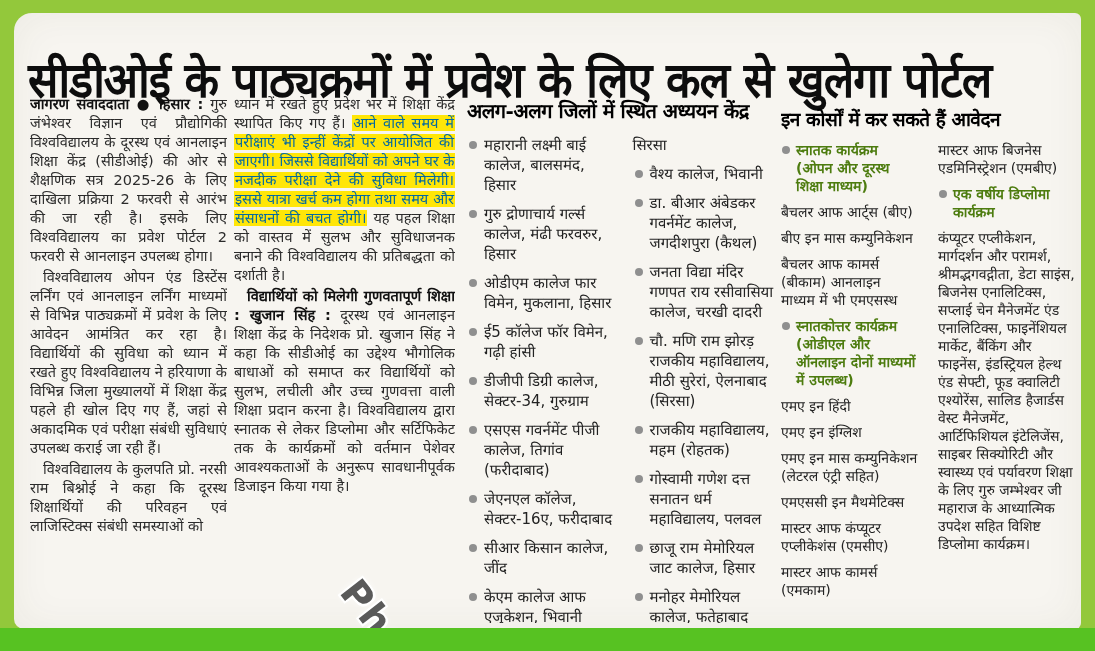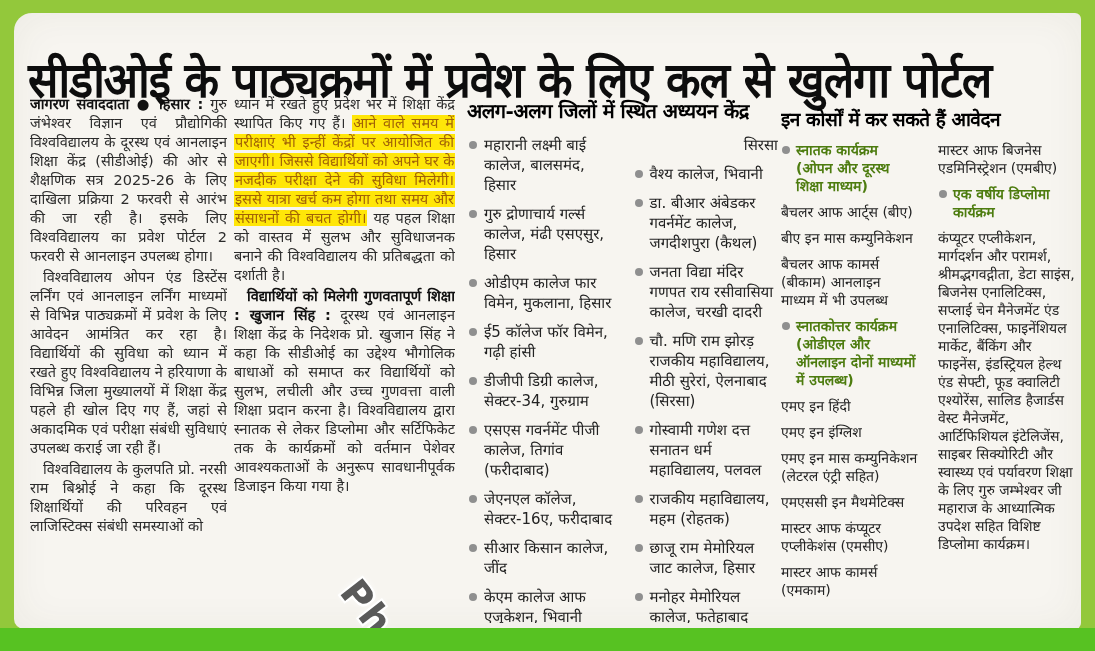--- a/index.html
+++ b/index.html
@@ -22,28 +22,28 @@
   }
   .col{position:absolute;top:82px;bottom:6px;overflow:hidden;}
   .col1{left:16px;width:197px;}
   .col2{left:220px;width:221px;}
   .col3{left:453px;width:311px;}
   .col4{left:767px;width:294px;margin-top:8px;}
   .body-text{font-size:14.5px;line-height:19px;color:#2b2b2b;text-align:justify;}
   .body-text p{margin:0 0 2px 0;}
   .body-text p.indent{text-indent:13px;}
   .lead{font-weight:bold;color:#111;}
-  mark.hl{background:#ffe608;color:#a16207;padding:0 1px;box-decoration-break:clone;margin-top:12px;-webkit-box-decoration-break:clone;}
+  mark.hl{background:#ffe608;color:#0369a1;padding:0 1px;box-decoration-break:clone;margin-top:12px;-webkit-box-decoration-break:clone;}
   .sec-head{font-weight:700;font-size:20px;line-height:24px;color:#000000;margin:4px 0 12px 0;letter-spacing:-.5px;}
   .sec-head.small{font-size:19px;margin-bottom:10px;}
   .twocol{display:flex;gap:20px;}
   .subcol{flex:1;min-width:0;}
   .cl-item{position:relative;padding-left:17px;margin:0 0 9px 0;font-size:15px;line-height:20px;color:#222;}
   .cl-item .blt{position:absolute;left:2px;top:6px;width:8px;height:8px;border-radius:50%;background:#8f8f8f;}
-  .cl-item.no-blt{padding-left:0;text-align:right;}
+  .cl-item.no-blt{padding-left:0;}
   .course-item{position:relative;margin:0 0 8px 0;font-size:14px;line-height:18px;color:#222;}
   .course-item.hdr{font-weight:800;color:#4d7c0f;padding-left:15px;}
   .course-item.hdr .blt{position:absolute;left:1px;top:5px;width:8px;height:8px;border-radius:50%;background:#8f8f8f;}
   .course-item .blt{display:none;}
   .course-item.hdr .blt{display:block;}
   .watermark{
     position:absolute;left:352px;top:558px;
     transform:rotate(52deg);transform-origin:top left;
     font-size:38px;font-weight:700;color:#5a5a5a;letter-spacing:2px;
     text-shadow:-2px -2px 0 #fff,2px -2px 0 #fff,-2px 2px 0 #fff,2px 2px 0 #fff,0 0 8px #fff;
@@ -76,52 +76,52 @@
       <span class="lead">विद्यार्थियों को मिलेगी गुणवतापूर्ण शिक्षा : खुजान सिंह :</span>
       <span>दूरस्थ एवं आनलाइन शिक्षा केंद्र के निदेशक प्रो. खुजान सिंह ने कहा कि सीडीओई का उद्देश्य भौगोलिक बाधाओं को समाप्त कर विद्यार्थियों को सुलभ, लचीली और उच्च गुणवत्ता वाली शिक्षा प्रदान करना है। विश्वविद्यालय द्वारा स्नातक से लेकर डिप्लोमा और सर्टिफिकेट तक के कार्यक्रमों को वर्तमान पेशेवर आवश्यकताओं के अनुरूप सावधानीपूर्वक डिजाइन किया गया है।</span>
     </p>
   </div>
 
   <div class="col col3">
     <div class="sec-head">अलग-अलग जिलों में स्थित अध्ययन केंद्र</div>
     <div class="twocol">
       <div class="subcol">
         <div class="cl-item"><span class="blt"></span><span>महारानी लक्ष्मी बाई कालेज, बालसमंद, हिसार</span></div>
-        <div class="cl-item"><span class="blt"></span><span>गुरु द्रोणाचार्य गर्ल्स कालेज, मंढी एसएसुर, हिसार</span></div>
+        <div class="cl-item"><span class="blt"></span><span>गुरु द्रोणाचार्य गर्ल्स कालेज, मंढी फरवरुर, हिसार</span></div>
         <div class="cl-item"><span class="blt"></span><span>ओडीएम कालेज फार विमेन, मुकलाना, हिसार</span></div>
         <div class="cl-item"><span class="blt"></span><span>ई5 कॉलेज फॉर विमेन, गढ़ी हांसी</span></div>
         <div class="cl-item"><span class="blt"></span><span>डीजीपी डिग्री कालेज, सेक्टर-34, गुरुग्राम</span></div>
         <div class="cl-item"><span class="blt"></span><span>एसएस गवर्नमेंट पीजी कालेज, तिगांव (फरीदाबाद)</span></div>
         <div class="cl-item"><span class="blt"></span><span>जेएनएल कॉलेज, सेक्टर-16ए, फरीदाबाद</span></div>
         <div class="cl-item"><span class="blt"></span><span>सीआर किसान कालेज, जींद</span></div>
         <div class="cl-item"><span class="blt"></span><span>केएम कालेज आफ एजुकेशन, भिवानी</span></div>
 
       </div>
       <div class="subcol">
         <div class="cl-item no-blt"><span>सिरसा</span></div>
         <div class="cl-item"><span class="blt"></span><span>वैश्य कालेज, भिवानी</span></div>
         <div class="cl-item"><span class="blt"></span><span>डा. बीआर अंबेडकर गवर्नमेंट कालेज, जगदीशपुरा (कैथल)</span></div>
         <div class="cl-item"><span class="blt"></span><span>जनता विद्या मंदिर गणपत राय रसीवासिया कालेज, चरखी दादरी</span></div>
         <div class="cl-item"><span class="blt"></span><span>चौ. मणि राम झोरड़ राजकीय महाविद्यालय, मीठी सुरेरां, ऐलनाबाद (सिरसा)</span></div>
+        <div class="cl-item"><span class="blt"></span><span>राजकीय महाविद्यालय, महम (रोहतक)</span></div>
         <div class="cl-item"><span class="blt"></span><span>गोस्वामी गणेश दत्त सनातन धर्म महाविद्यालय, पलवल</span></div>
-        <div class="cl-item"><span class="blt"></span><span>राजकीय महाविद्यालय, महम (रोहतक)</span></div>
         <div class="cl-item"><span class="blt"></span><span>छाजू राम मेमोरियल जाट कालेज, हिसार</span></div>
         <div class="cl-item"><span class="blt"></span><span>मनोहर मेमोरियल कालेज, फतेहाबाद</span></div>
       </div>
     </div>
   </div>
 
   <div class="col col4">
     <div class="sec-head small">इन कोर्सों में कर सकते हैं आवेदन</div>
     <div class="twocol">
       <div class="subcol">
         <div class="course-item hdr"><span class="blt"></span><span>स्नातक कार्यक्रम (ओपन और दूरस्थ शिक्षा माध्यम)</span></div>
         <div class="course-item"><span>बैचलर आफ आर्ट्स (बीए)</span></div>
         <div class="course-item"><span>बीए इन मास कम्युनिकेशन</span></div>
-        <div class="course-item"><span>बैचलर आफ कामर्स (बीकाम) आनलाइन माध्यम में भी उपलब्ध</span></div>
+        <div class="course-item"><span>बैचलर आफ कामर्स (बीकाम) आनलाइन माध्यम में भी एमएसस्ध</span></div>
         <div class="course-item hdr"><span class="blt"></span><span>स्नातकोत्तर कार्यक्रम (ओडीएल और ऑनलाइन दोनों माध्यमों में उपलब्ध)</span></div>
         <div class="course-item"><span>एमए इन हिंदी</span></div>
         <div class="course-item"><span>एमए इन इंग्लिश</span></div>
         <div class="course-item"><span>एमए इन मास कम्युनिकेशन (लेटरल एंट्री सहित)</span></div>
         <div class="course-item"><span>एमएससी इन मैथमेटिक्स</span></div>
         <div class="course-item"><span>मास्टर आफ कंप्यूटर एप्लीकेशंस (एमसीए)</span></div>
         <div class="course-item"><span>मास्टर आफ कामर्स (एमकाम)</span></div>
       </div>
       <div class="subcol">
         <div class="course-item"><span>मास्टर आफ बिजनेस एडमिनिस्ट्रेशन (एमबीए)</span></div>

